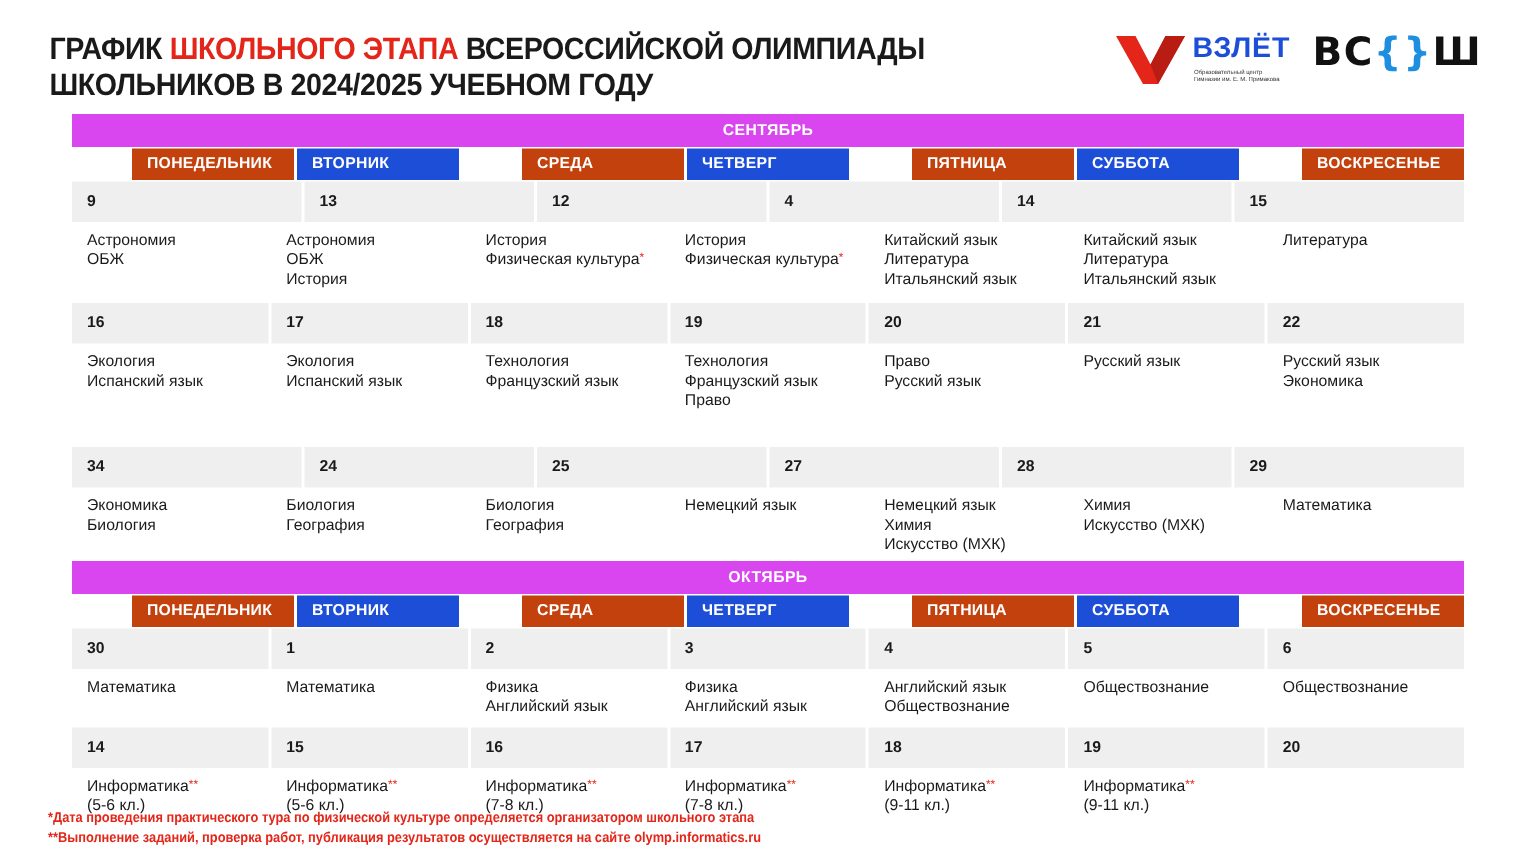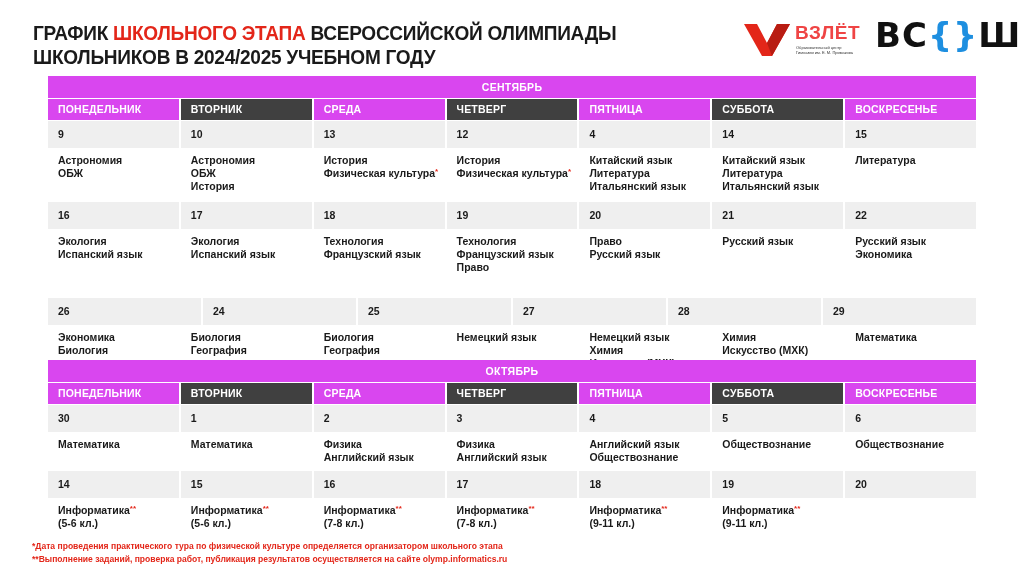--- a/index.html
+++ b/index.html
@@ -9,41 +9,41 @@
   .title {
     position: absolute; left: 33px; top: 21px; width: 700px;
     font-family: "Liberation Sans", sans-serif; font-weight: 700; font-size: 20.5px;
     line-height: 24px; letter-spacing: -0.3px; color: #1a1a1a;
     transform: scaleX(0.93); transform-origin: left top; white-space: nowrap;
   }
   .title .accent { color: #e32619; }
 
   .logo-vzlet { position: absolute; left: 744px; top: 22px; width: 120px; height: 40px; }
   .logo-vzlet svg { position: absolute; left: 0; top: 2px; }
-  .vzlet-word { position: absolute; left: 51px; top: 0px; font-weight: 700; font-size: 19px; letter-spacing: 0.5px; color: #ef4444; line-height: 22px; }
+  .vzlet-word { position: absolute; left: 51px; top: 0px; font-weight: 700; font-size: 19px; letter-spacing: 0.5px; color: #1d4ed8; line-height: 22px; }
   .vzlet-sub { position: absolute; left: 52px; top: 23px; font-size: 4px; line-height: 5px; color: #333; white-space: nowrap; width: 70px; }
 
-  .logo-vsosh { position: absolute; left: 875px; top: 20px; height: 30px; display: flex; align-items: flex-start; font-weight: 900; font-size: 34px; letter-spacing: 1px; color: #111; line-height: 30px; font-family: "DejaVu Sans", sans-serif; }
+  .logo-vsosh { position: absolute; left: 875px; top: 20px; height: 30px; display: flex; align-items: flex-start; font-weight: 900; font-size: 26px; letter-spacing: 1px; color: #111; line-height: 30px; font-family: "DejaVu Sans", sans-serif; }
   .logo-vsosh .brace { color: #1e8fe0; font-weight: 700; }
 
   .cal { position: absolute; left: 48px; width: 928px; }
   .cal.sep { top: 76px; }
-  .cal.oct { top: 360px; }
+  .cal.oct { top: 374px; }
 
   .month-bar {
     height: 22px; background: #d946ef; color: #ffffff; text-align: center;
     font-weight: 700; font-size: 10.5px; line-height: 22px; letter-spacing: 0.3px;
   }
   .row { display: flex; gap: 2px; margin-top: 1px; }
   .cell { flex: 1 1 0; min-width: 0; padding-left: 10px; }
   .dayhead .cell { height: 21px; line-height: 21px; font-size: 10.5px; font-weight: 700; color: #ffffff; letter-spacing: 0.2px; }
-  .dayhead .cell.purple { background: #d946ef; }
-  .dayhead .cell.yellow { background: #404040; }
+  .dayhead .cell.purple { background: #c2410c; margin-left: 40px; }
+  .dayhead .cell.yellow { background: #1d4ed8; }
   .daterow .cell { height: 27px; line-height: 27px; background: #efefef; font-weight: 700; font-size: 10.5px; color: #1a1a1a; }
-  .contentrow { margin-top: 0; font-weight: bold; }
+  .contentrow { margin-top: 0; }
   .contentrow .cell { padding-top: 6px; font-size: 10.5px; line-height: 13px; color: #1a1a1a; white-space: nowrap; }
   .sep .contentrow .cell { height: 53px; }
   .sep .contentrow.r2 .cell { height: 68px; }
   .sep .contentrow.r3 .cell { height: 50px; }
   .oct .contentrow .cell { height: 38px; }
   .oct .contentrow.r2 .cell { height: 40px; }
   .line { display: block; }
   .star { color: #e32619; font-size: 8px; vertical-align: top; line-height: 10px; }
 
   .notes { position: absolute; left: 32px; top: 540px; font-size: 9.5px; line-height: 12.5px; color: #e32619; font-weight: 700; white-space: nowrap; transform: scaleX(0.9); transform-origin: left top; }
@@ -82,21 +82,20 @@
         <div class="cell purple">ПОНЕДЕЛЬНИК</div>
         <div class="cell yellow">ВТОРНИК</div>
         <div class="cell purple">СРЕДА</div>
         <div class="cell yellow">ЧЕТВЕРГ</div>
         <div class="cell purple">ПЯТНИЦА</div>
         <div class="cell yellow">СУББОТА</div>
         <div class="cell purple">ВОСКРЕСЕНЬЕ</div>
       </div>
       <div class="row daterow">
         <div class="cell">9</div>
-        <div class="cell">10</div>
         <div class="cell">13</div>
         <div class="cell">12</div>
         <div class="cell">4</div>
         <div class="cell">14</div>
         <div class="cell">15</div>
       </div>
       <div class="row contentrow r1">
         <div class="cell">
           <span class="line">Астрономия</span>
           <span class="line">ОБЖ</span>
@@ -161,21 +160,21 @@
         </div>
         <div class="cell">
           <span class="line">Русский язык</span>
         </div>
         <div class="cell">
           <span class="line">Русский язык</span>
           <span class="line">Экономика</span>
         </div>
       </div>
       <div class="row daterow">
-        <div class="cell">26</div>
+        <div class="cell">34</div>
         <div class="cell">24</div>
         <div class="cell">25</div>
         <div class="cell">27</div>
         <div class="cell">28</div>
         <div class="cell">29</div>
       </div>
       <div class="row contentrow r3">
         <div class="cell">
           <span class="line">Экономика</span>
           <span class="line">Биология</span>

